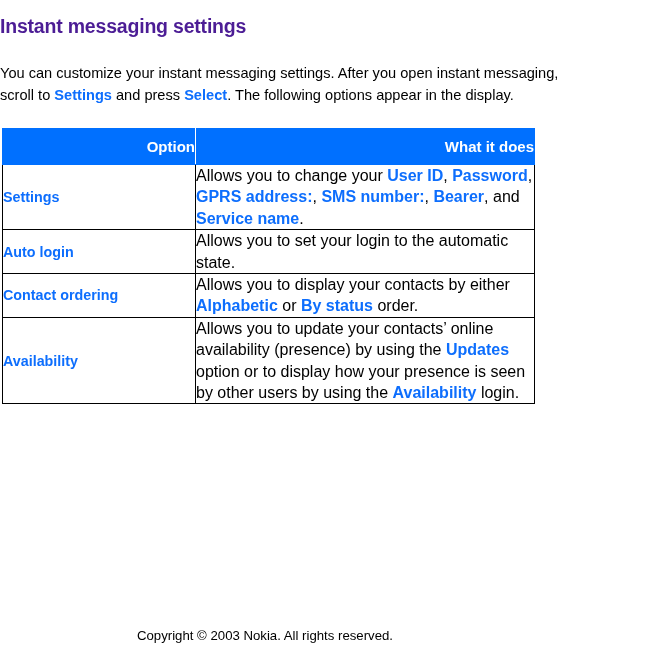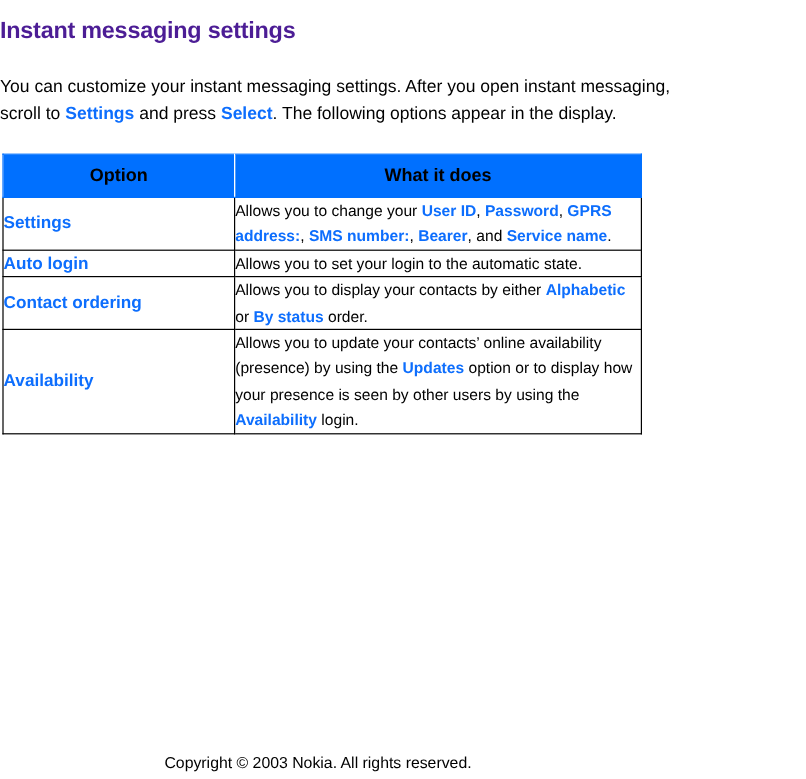--- a/index.html
+++ b/index.html
@@ -67,40 +67,40 @@
 
   .opt-table th, .opt-table td {
     border: 1.4px solid #000000;
     vertical-align: middle;
     padding: 0;
   }
 
   .opt-table thead th {
     background: #0070ff;
     border-color: #0070ff;
-    color: #000000;
+    color: #ffffff;
     font-size: 15px;
     font-weight: bold;
-    text-align: center;
+    text-align: right;
     height: 35px;
     line-height: 35px;
     padding: 0;
   }
   .opt-table thead th.th-left  { border-right: 1.4px solid #ffffff; }
 
   .cell-opt {
     color: #0d6efd;
     font-weight: bold;
     font-size: 14.3px;
     line-height: 20px;
     padding: 7px 0 7px 11px;
   }
   .cell-desc {
     color: #000000;
-    font-size: 13px;
+    font-size: 16px;
     line-height: 21.4px;
     padding: 8px 9px 8px 9px;
     margin-top: 12px;
   }
   .cell-desc .term { color: #0d6efd; font-weight: bold; }
 
   
   .footer {
     position: absolute;
     left: 0px;

